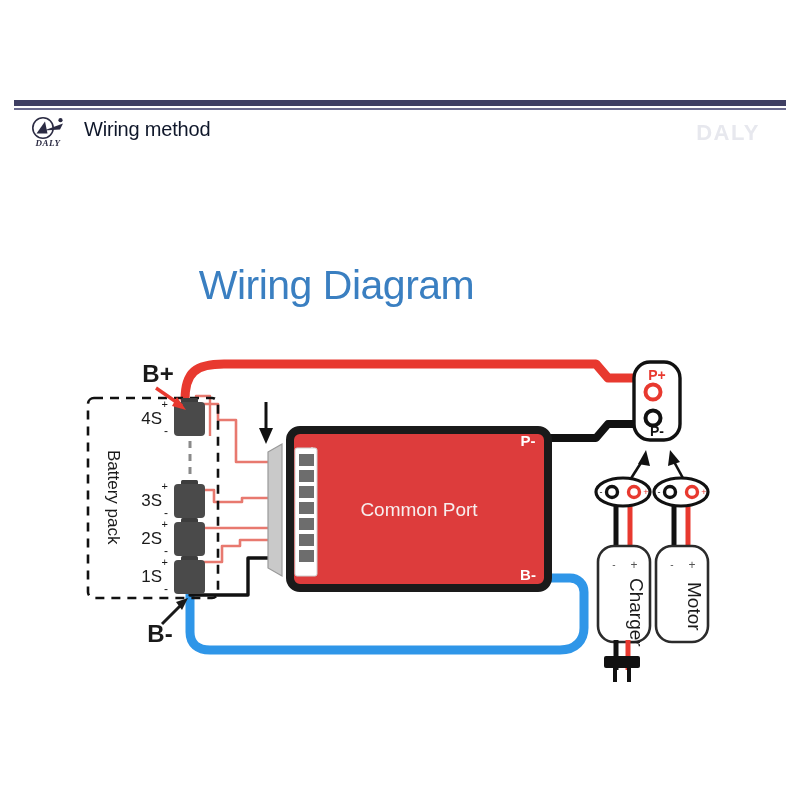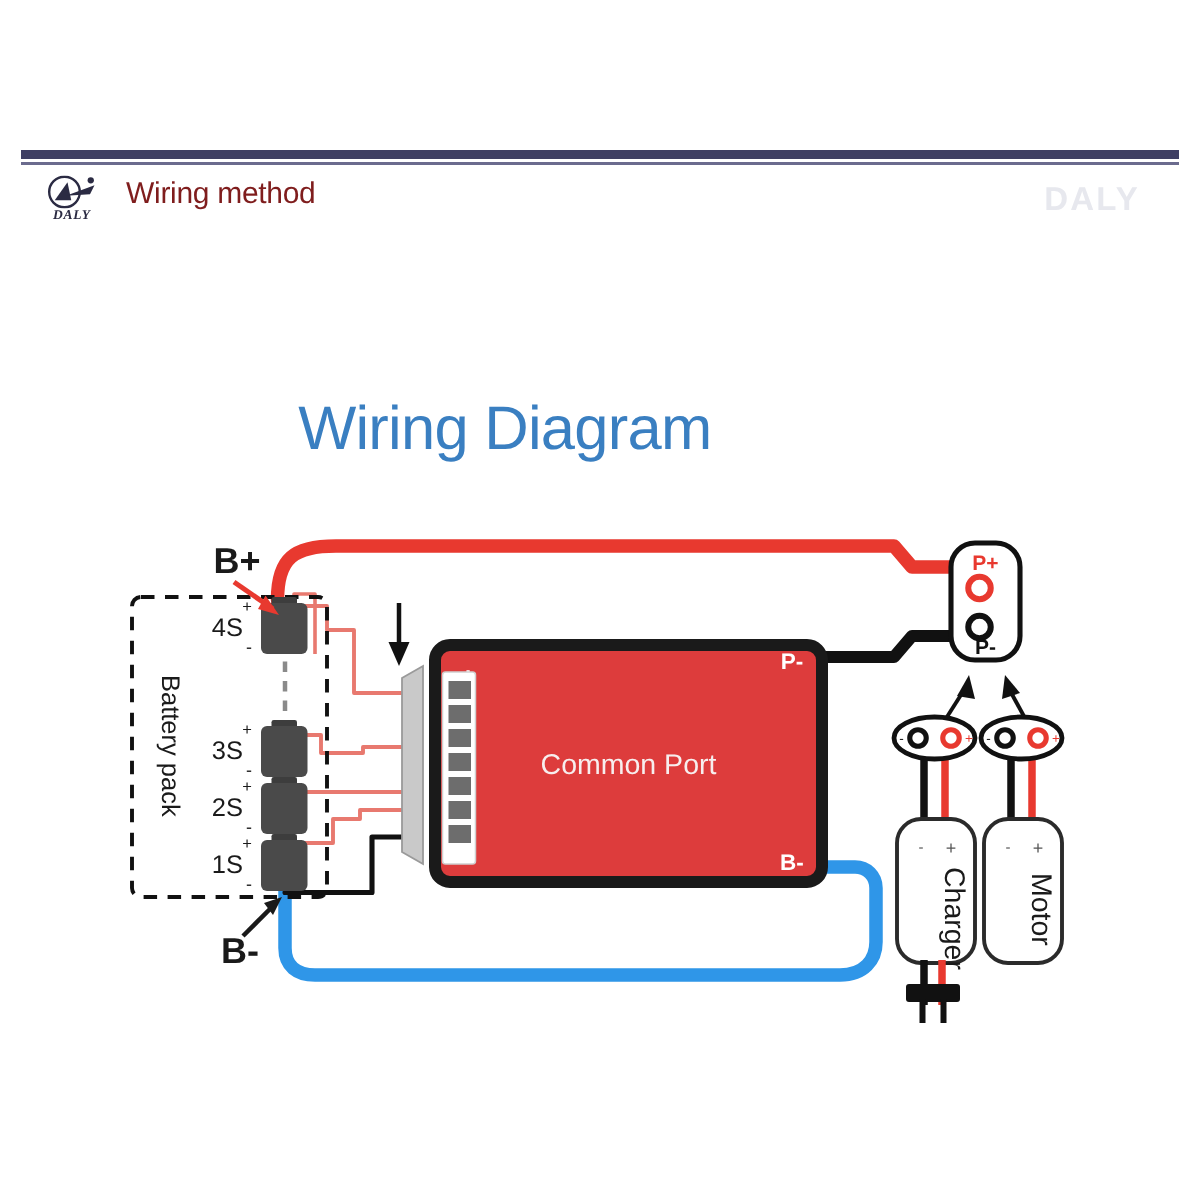--- a/index.html
+++ b/index.html
@@ -53,21 +53,21 @@
     font-weight: bold;
     font-style: italic;
     letter-spacing: 0.5px;
     color: #2b2b43;
     font-family: "Liberation Serif", serif;
   }
   .hdr-title {
     position: absolute;
     left: 70px; top: 6px;
     font-size: 20px;
-    color: #7f1d1d;
+    color: #0f172a;
     font-weight: 500;
     letter-spacing: -0.2px;
   }
   .hdr-watermark {
     position: absolute;
     right: 26px; top: 8px;
     font-size: 22px;
     font-weight: bold;
     letter-spacing: 1.5px;
     color: #e7e8ee;

